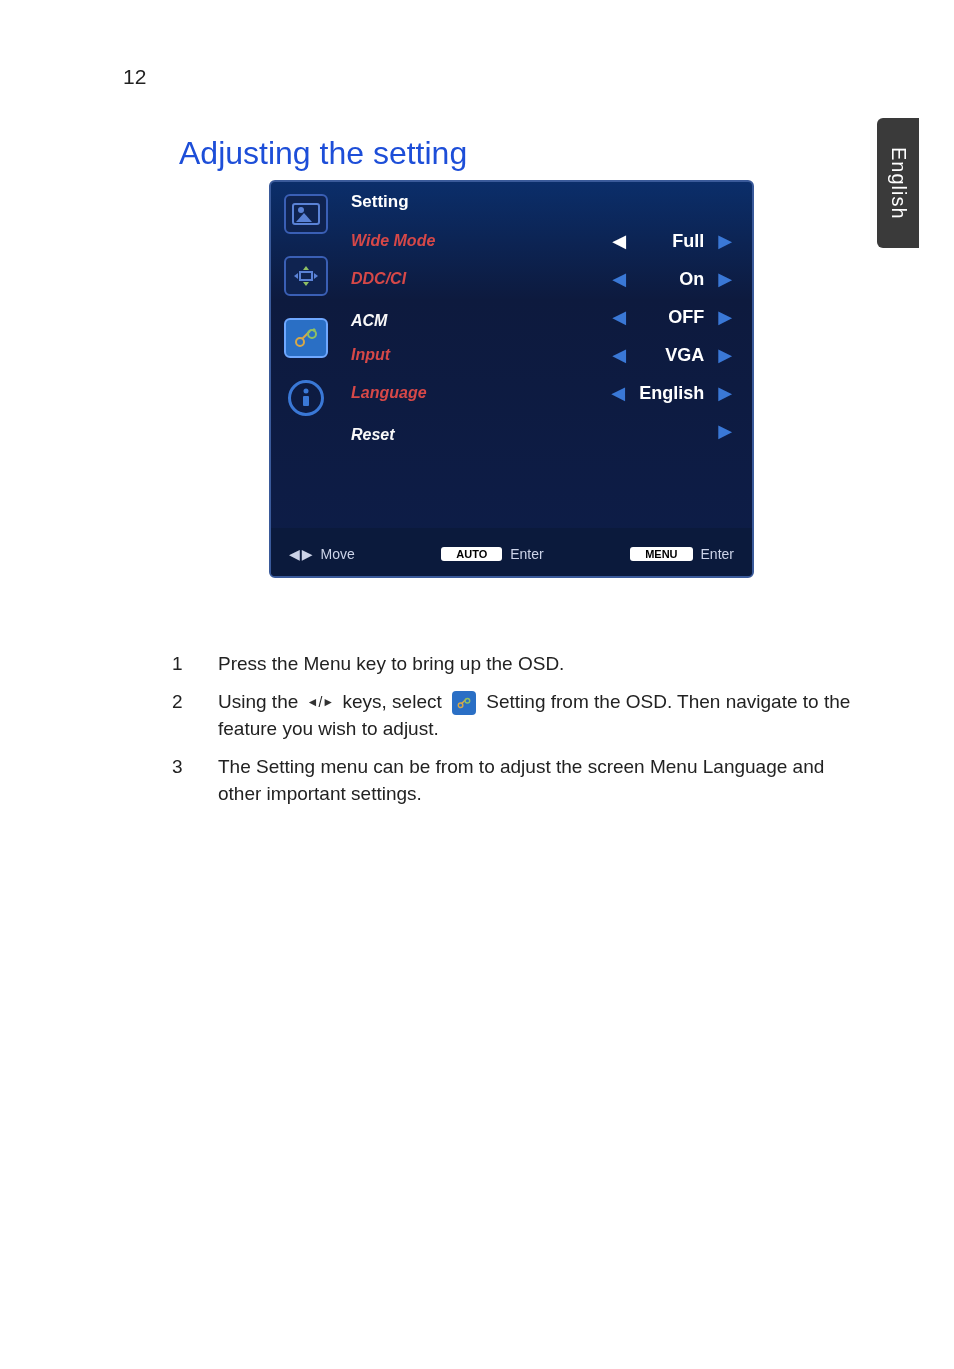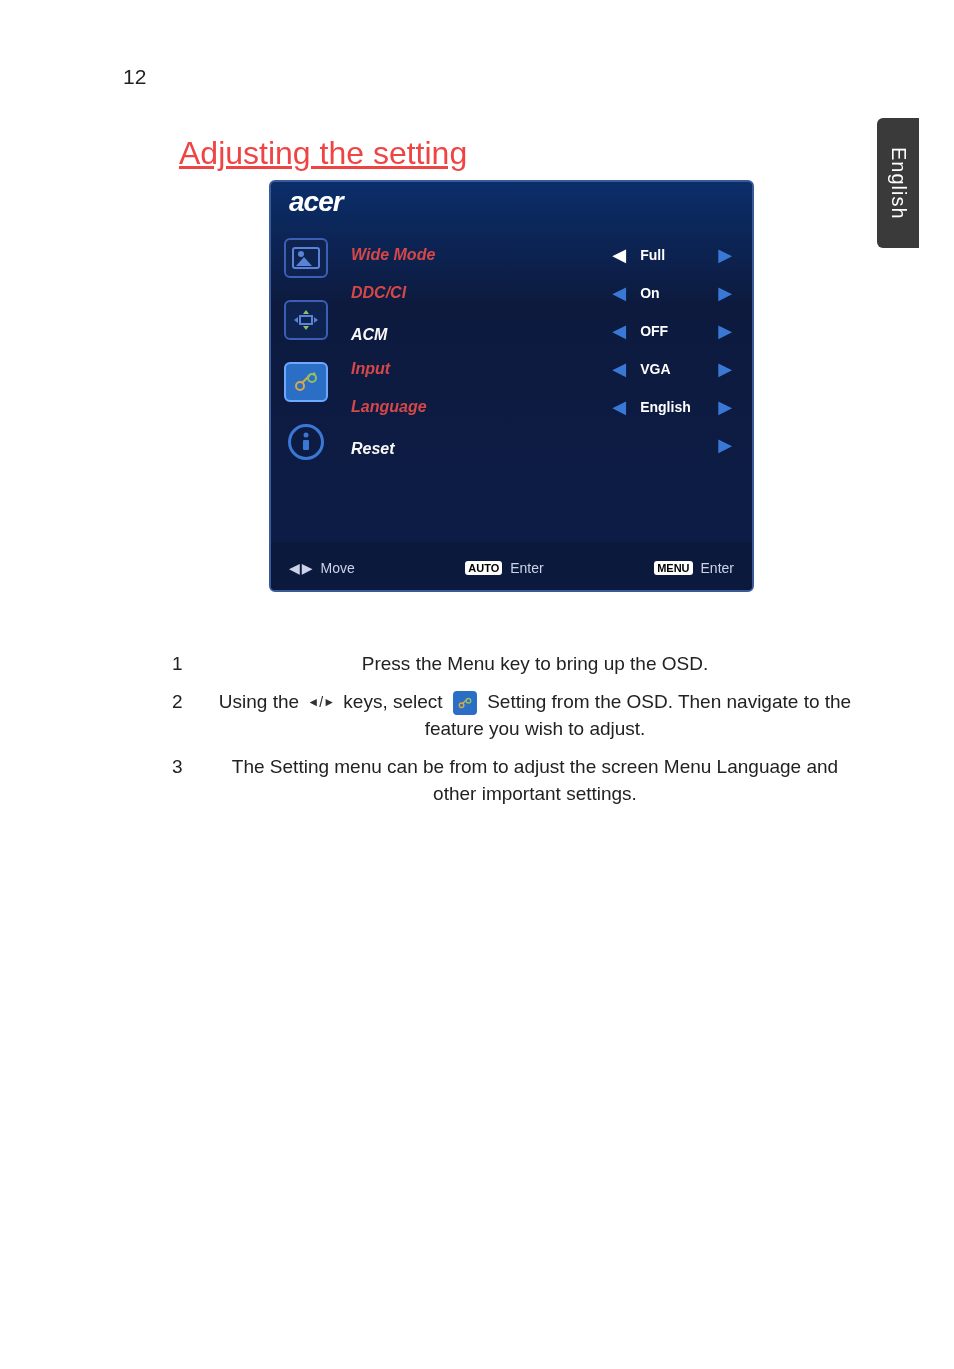--- a/index.html
+++ b/index.html
@@ -35,22 +35,21 @@
       writing-mode: vertical-rl;
       font-size: 20px;
       letter-spacing: 1px;
     }
     .heading {
       position: absolute;
       top: 135px;
       left: 179px;
       font-size: 32px;
       font-weight: 400;
-      color: #ef4444;
-      text-decoration: underline;
+      color: #1d4ed8;
     }
     .osd-container {
       position: absolute;
       top: 180px;
       left: 269px;
       width: 485px;
       background: linear-gradient(#0b2e6a 0%, #0d1a3e 30%, #0d1d48 100%);
       border: 2px solid #3a5a9a;
       border-radius: 6px;
       overflow: hidden;
@@ -135,23 +134,23 @@
       justify-content: flex-end;
     }
     .arrow {
       font-size: 18px;
       color: #3a78d6;
     }
     .arrow.white { color: #fff; }
     .menu-value {
       color: #fff;
       font-weight: bold;
-      font-size: 14px;
+      font-size: 18px;
       min-width: 64px;
-      text-align: left;
+      text-align: right;
     }
     .osd-footer {
       display: flex;
       align-items: center;
       padding: 18px 18px 14px 18px;
       background: #0b1a3c;
       gap: 50px;
       justify-content: space-between;
     }
     .footer-seg {
@@ -159,21 +158,21 @@
       align-items: center;
       gap: 8px;
       color: #ccd3e8;
       font-size: 14px;
     }
     .badge {
       background: #fff;
       color: #000;
       font-size: 11px;
       font-weight: bold;
-      padding: 1px 3px;
+      padding: 1px 15px;
       border-radius: 3px;
     }
     .footer-arrows { display: flex; gap: 2px; }
     .footer-arrows span { color: #ccd3e8; font-size: 14px; }
     .list {
       position: absolute;
       top: 650px;
       left: 172px;
       width: 680px;
     }
@@ -183,21 +182,20 @@
       font-size: 19px;
       line-height: 1.45;
       color: #222;
     }
     .list-num {
       width: 46px;
       flex-shrink: 0;
     }
     .list-text {
       flex: 1;
-      text-align: center;
     }
     .inline-keys {
       display: inline-flex;
       align-items: center;
       font-size: 14px;
       vertical-align: middle;
       margin: 0 3px;
       gap: 0;
     }
     .inline-keys .tri { font-size: 12px; color: #333; }
@@ -218,21 +216,20 @@
 
 <div class="page-num">12</div>
 
 <div class="lang-tab">
   <span>English</span>
 </div>
 
 <div class="heading">Adjusting the setting</div>
 
 <div class="osd-container">
-  <div class="osd-brand">acer</div>
   <div class="osd-body">
     <div class="osd-icons">
       <div class="icon-box">
         <svg width="28" height="22" viewBox="0 0 28 22">
           <rect x="1" y="1" width="26" height="20" rx="2" fill="none" stroke="#5a82d6" stroke-width="2"></rect>
           <circle cx="9" cy="7" r="3" fill="#5a82d6"></circle>
           <polygon points="4,19 12,10 20,19" fill="#5a82d6"></polygon>
         </svg>
       </div>
       <div class="icon-box">
@@ -253,20 +250,21 @@
         </svg>
       </div>
       <div class="info-circle">
         <svg width="14" height="20" viewBox="0 0 14 20">
           <circle cx="7" cy="3" r="2.5" fill="#3a78d6"></circle>
           <rect x="4" y="8" width="6" height="10" rx="1" fill="#3a78d6"></rect>
         </svg>
       </div>
     </div>
     <div class="osd-menu">
+      <div class="menu-title">Setting</div>
 
       <div class="menu-row">
         <div class="menu-label red">Wide Mode</div>
         <div class="menu-controls">
           <span class="arrow white">◀</span>
           <span class="menu-value">Full</span>
           <span class="arrow">▶</span>
         </div>
       </div>
 

